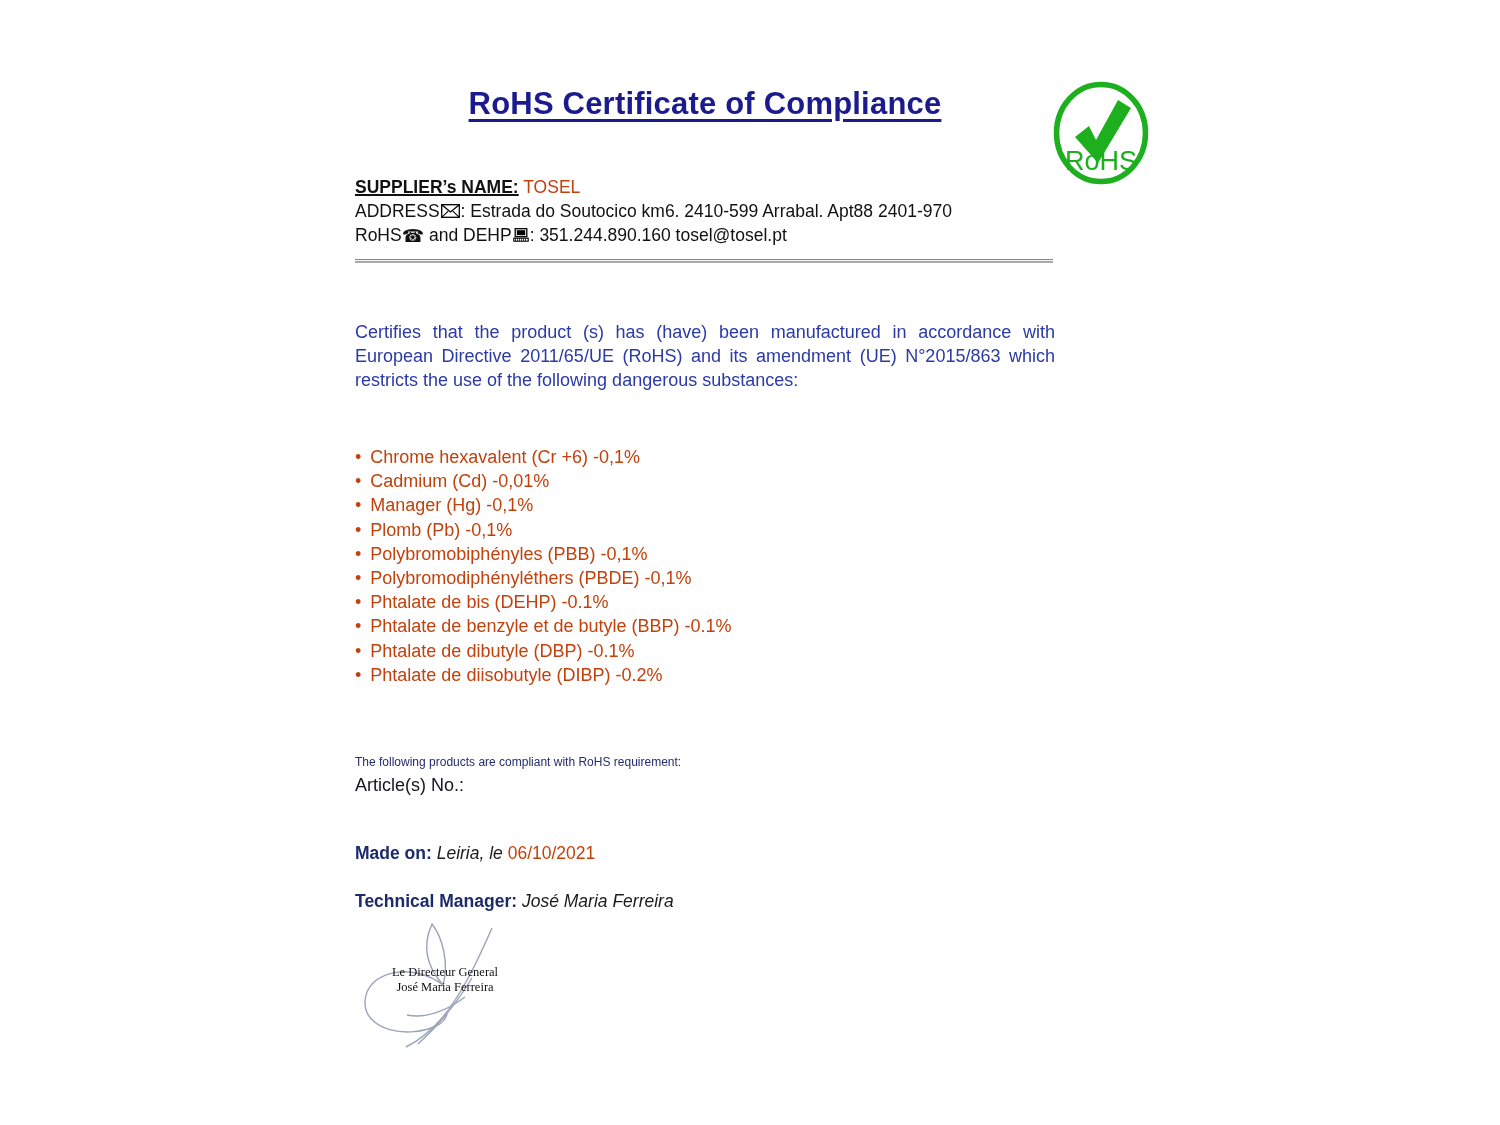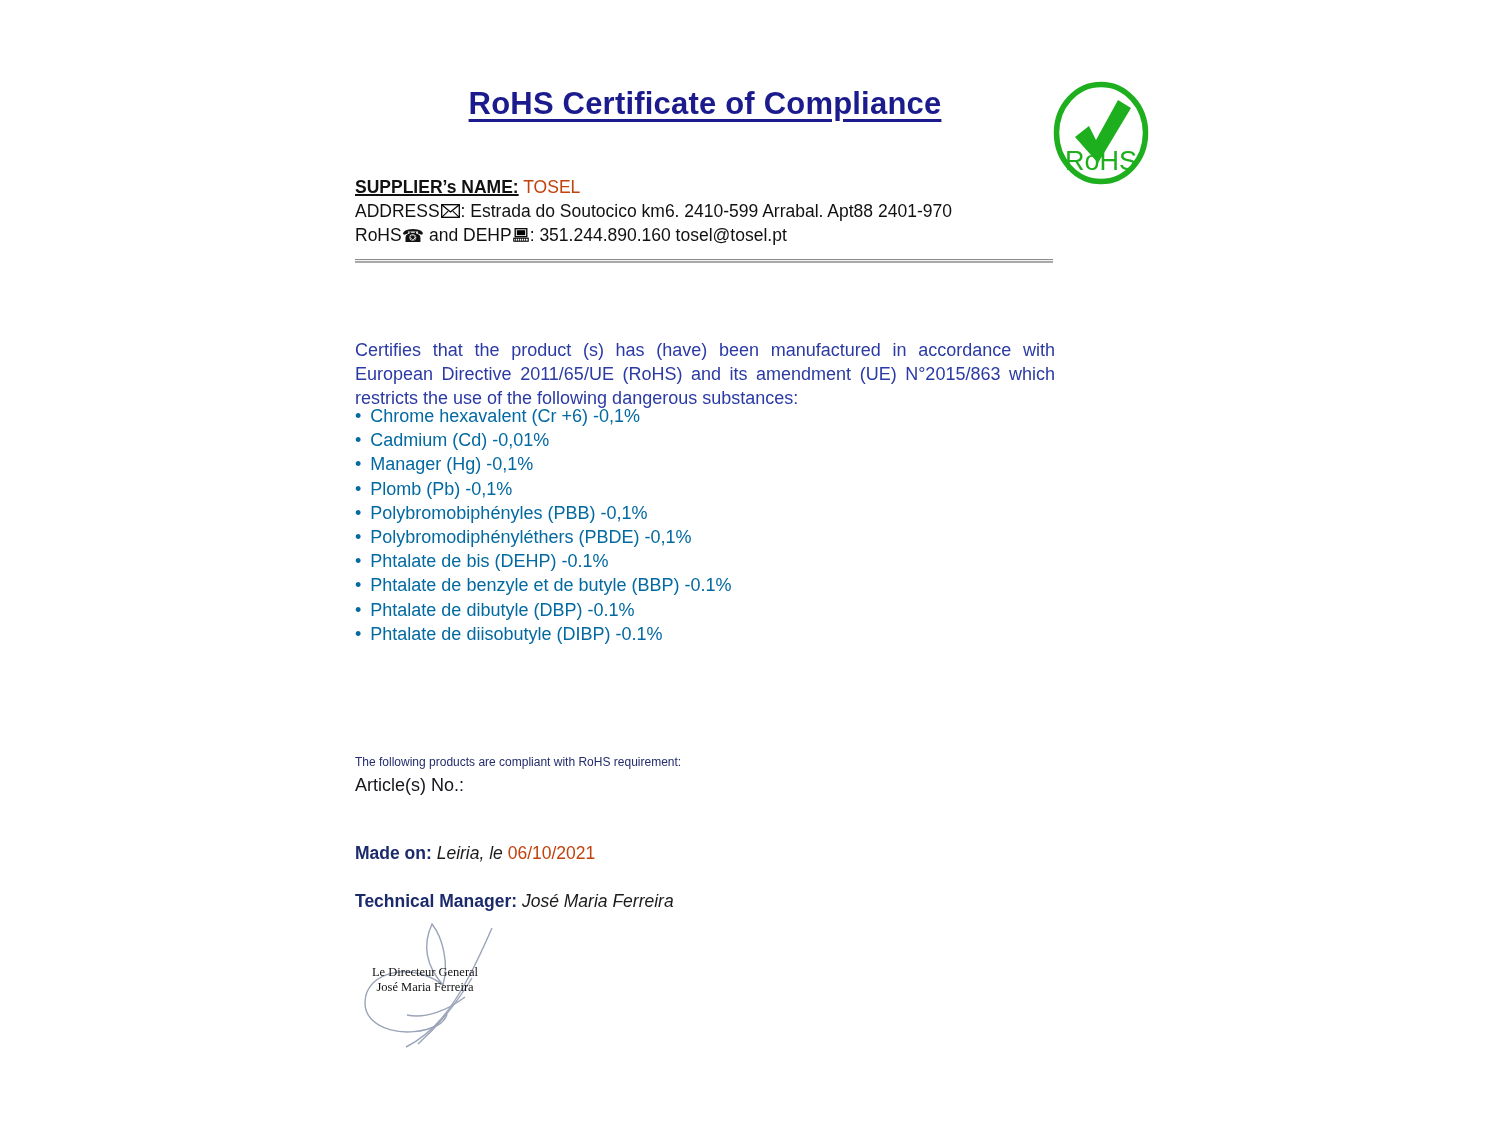--- a/index.html
+++ b/index.html
@@ -46,46 +46,46 @@
   .divider {
     position: absolute; left: 355px; top: 259px; width: 698px; height: 4px;
     background: linear-gradient(to bottom,
       var(--divider_gray, #8c8c8c) 0px, var(--divider_gray, #8c8c8c) 1.5px,
       #f2f2f2 1.5px, #f2f2f2 2.5px,
       #a9a9a9 2.5px, #a9a9a9 4px);
   }
 
   
   .cert-paragraph {
-    top: 320px;
+    top: 302px;
     font-size: 18px;
     line-height: 24.2px;
     text-align: justify;
     color: var(--paragraph_blue, #2b3aa5);
   }
 
   
-  .substances { top: 404px; margin: 0; padding: 0; list-style: none; font-size: 18px; line-height: 24.2px; color: #0369a1; }
+  .substances { top: 445px; margin: 0; padding: 0; list-style: none; font-size: 18px; line-height: 24.2px; color: #c2410c; }
   .substances li::before { content: "\2022"; margin-right: 9px; }
 
   
   .compliance-line { top: 755px; font-size: 12px; color: var(--heading_navy, #232c6e); }
   .article-line { top: 775px; font-size: 18px; color: #15151c; }
 
   
   .made-on-line { top: 843px; font-size: 17.5px; }
   .tech-manager-line { top: 891px; font-size: 17.5px; }
   .navy-label { font-weight: bold; color: var(--label_navy, #1b2a6b); }
   .italic-val { font-style: italic; color: #1c1c1c; }
   .plain-val { color: #c2410c; }
 
   
   .signature-svg { position: absolute; left: 352px; top: 918px; width: 215px; height: 140px; }
   .signature-caption {
-    position: absolute; left: 360px; top: 965px; width: 130px;
+    position: absolute; left: 380px; top: 965px; width: 130px;
     font-family: "Liberation Serif", "DejaVu Serif", serif;
     font-size: 12.5px; line-height: 15px; color: #101010; text-align: center;
   }
 </style>
 </head>
 <body>
 
 <div class="page">
 
   <div class="content-col title-wrap">
@@ -127,21 +127,21 @@
   <ul class="content-col substances">
       <li>Chrome hexavalent (Cr +6) -0,1%</li>
       <li>Cadmium (Cd) -0,01%</li>
       <li>Manager (Hg) -0,1%</li>
       <li>Plomb (Pb) -0,1%</li>
       <li>Polybromobiphényles (PBB) -0,1%</li>
       <li>Polybromodiphényléthers (PBDE) -0,1%</li>
       <li>Phtalate de bis (DEHP) -0.1%</li>
       <li>Phtalate de benzyle et de butyle (BBP) -0.1%</li>
       <li>Phtalate de dibutyle (DBP) -0.1%</li>
-      <li>Phtalate de diisobutyle (DIBP) -0.1%</li>
+      <li>Phtalate de diisobutyle (DIBP) -0.2%</li>
     </ul>
 
   <div class="content-col compliance-line">The following products are compliant with RoHS requirement:</div>
   <div class="content-col article-line">Article(s) No.:</div>
 
   <div class="content-col made-on-line">
     <span class="navy-label">Made on:</span><span class="italic-val"> Leiria, le </span><span class="plain-val">06/10/2021</span>
   </div>
 
   <div class="content-col tech-manager-line">

